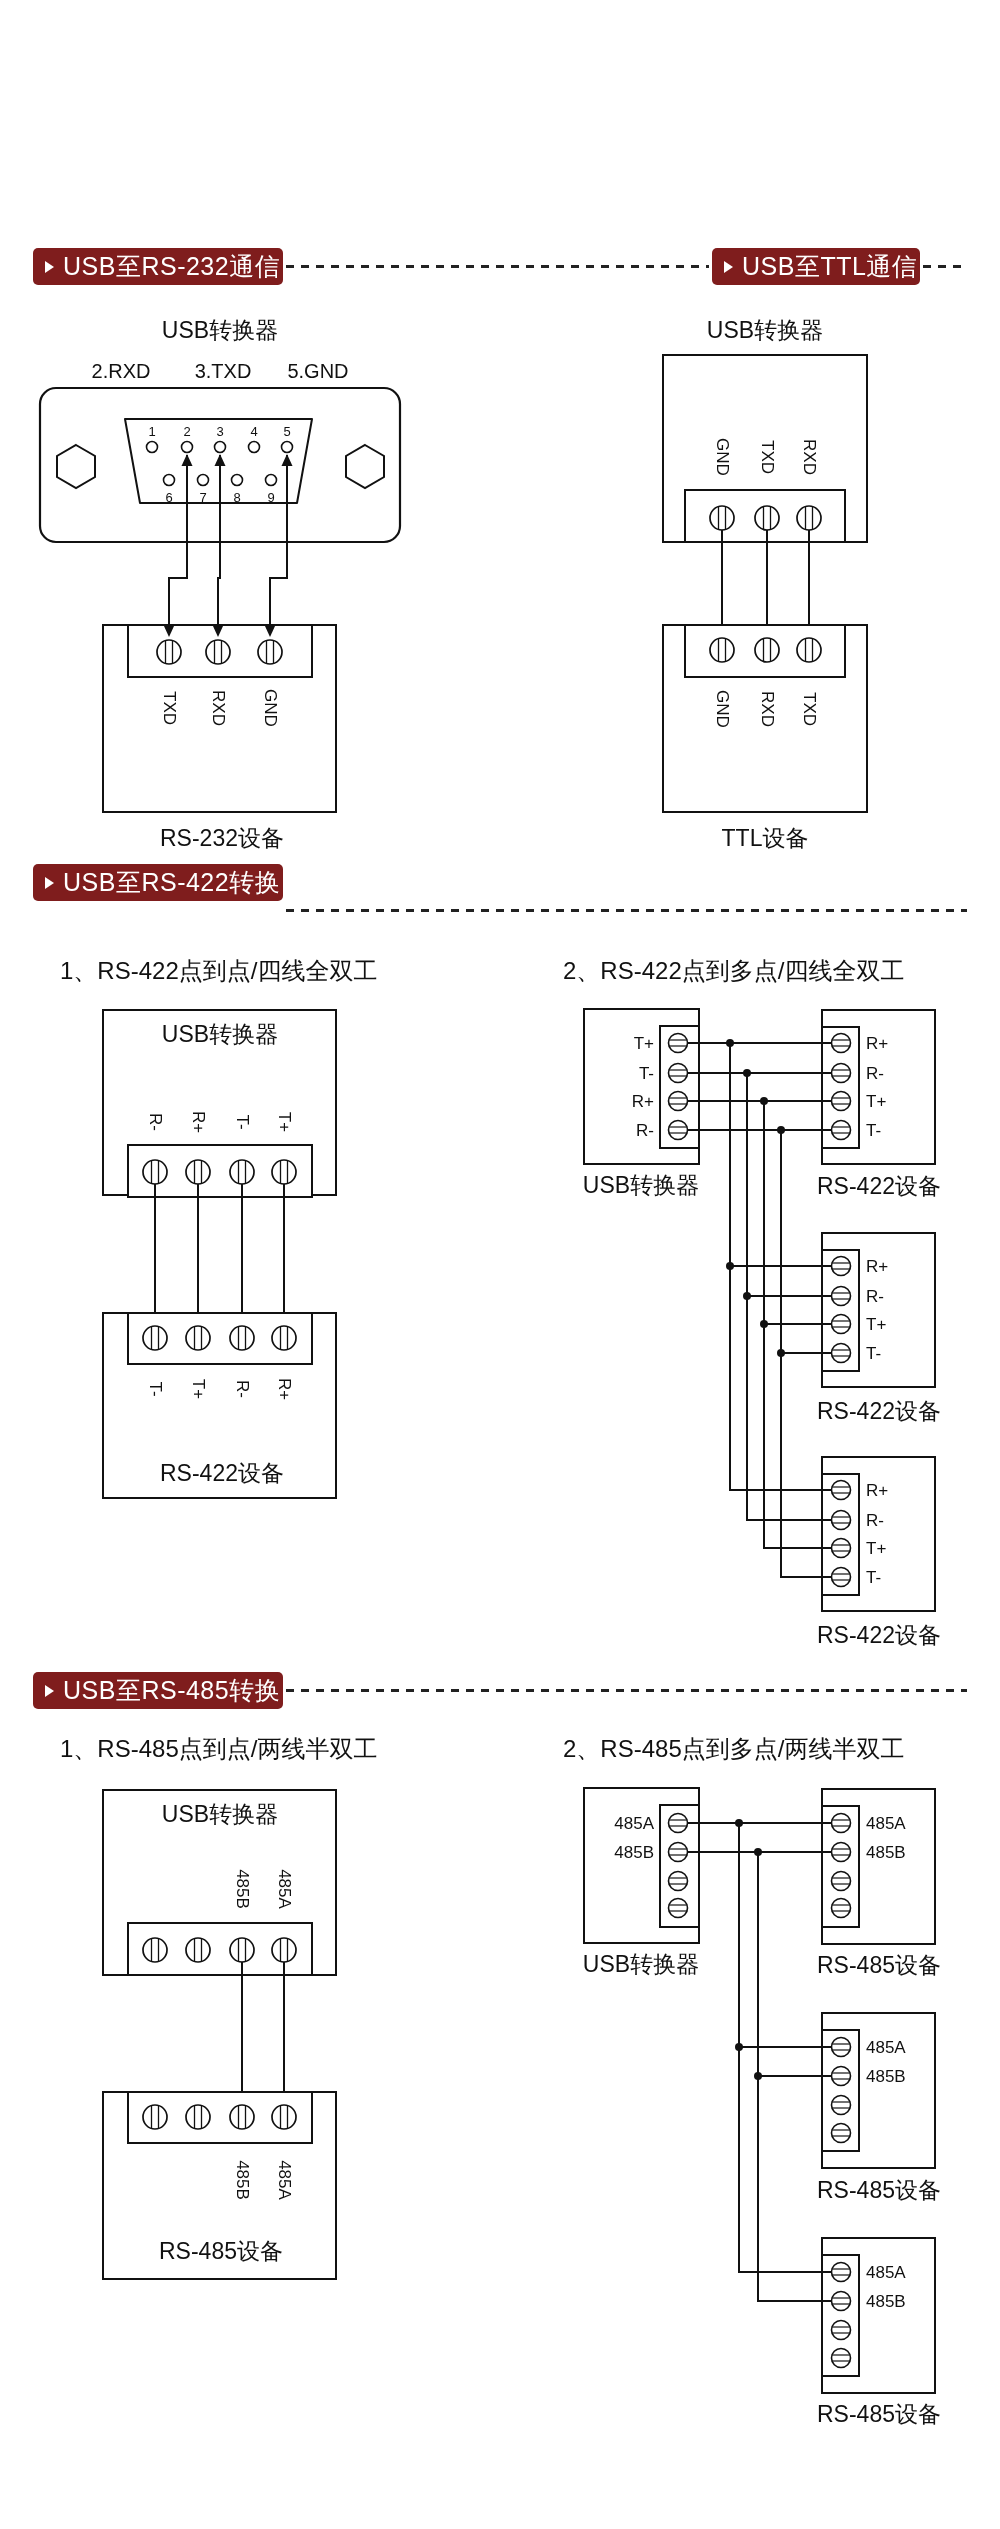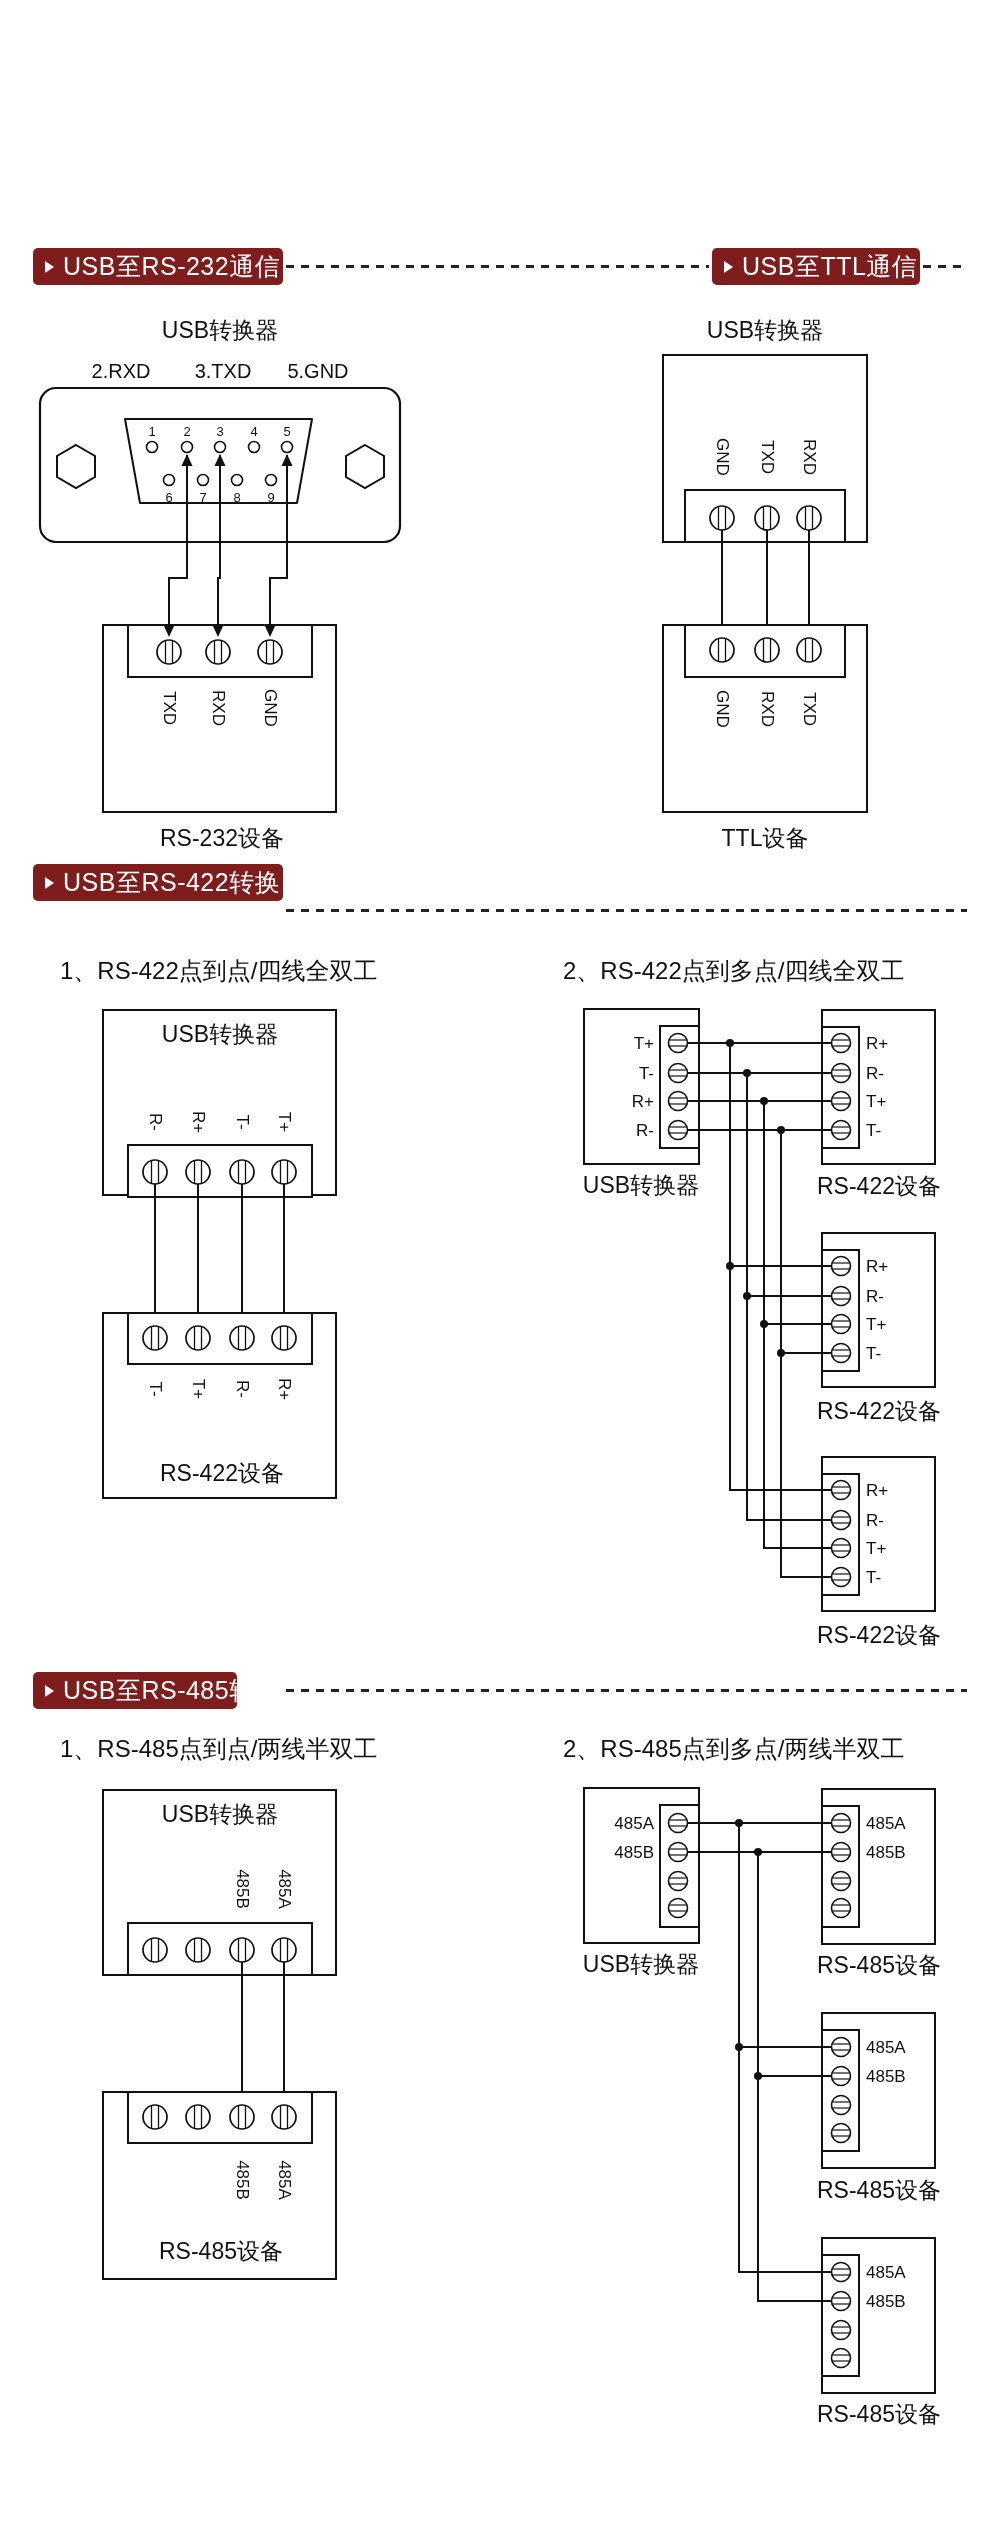--- a/index.html
+++ b/index.html
@@ -44,21 +44,21 @@
     <span class="lbl">USB至RS-232通信</span>
   </div>
   <div class="pill" style="left:712px;top:248px;width:208px;justify-content:space-between;">
     <span class="tri"></span>
     <span class="lbl">USB至TTL通信</span>
   </div>
   <div class="pill" style="left:33px;top:864px;width:250px;">
     <span class="tri"></span>
     <span class="lbl">USB至RS-422转换</span>
   </div>
-  <div class="pill" style="left:33px;top:1672px;width:204px;text-align:right;">
+  <div class="pill" style="left:33px;top:1672px;width:250px;text-align:right;">
     <span class="tri"></span>
     <span class="lbl">USB至RS-485转换</span>
   </div>
 
   
   <div class="dash" style="left:286px;top:265px;width:423px;"></div>
   <div class="dash" style="left:923px;top:265px;width:45px;"></div>
   <div class="dash" style="left:286px;top:909px;width:681px;"></div>
   <div class="dash" style="left:286px;top:1689px;width:681px;"></div>
 

